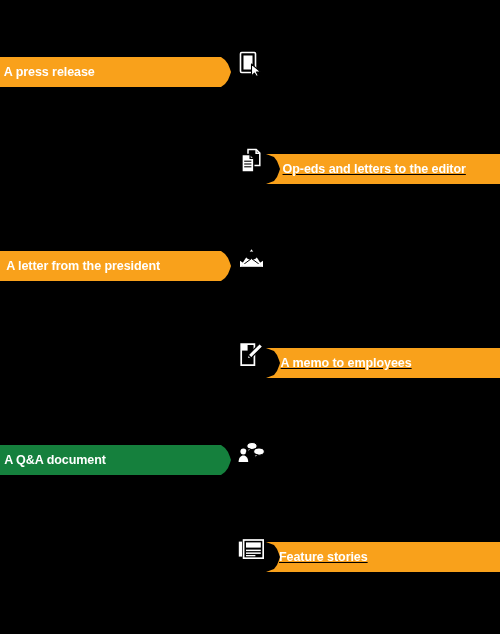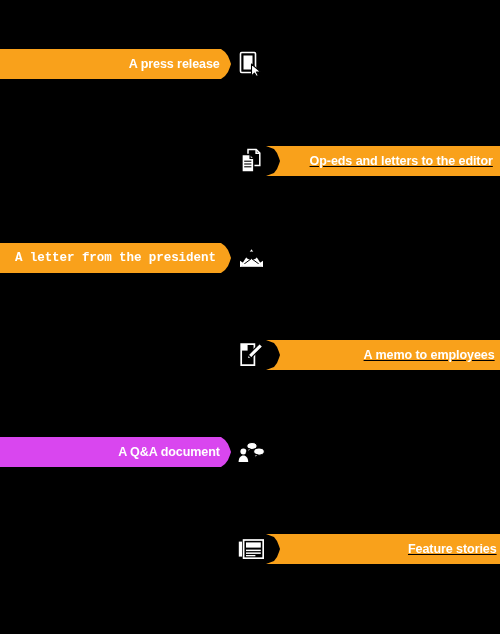--- a/index.html
+++ b/index.html
@@ -24,26 +24,26 @@
   .row {
     position:absolute;
     left:0;
     width:500px;
     height:30px;
   }
 
   
   .banner {
     position:absolute;
-    top:0;
+    top:8px;
     height:30px;
     background:#F9A11B;
     display:flex;
     align-items:center;
-    justify-content:flex-end;
+    justify-content:flex-start;
   }
 
   
   .row.left .banner {
     left:0;
     width:233px;
     -webkit-clip-path: polygon(
         0 0,
         221px 0,
         225px 3px, 228px 7px, 230px 12px, 231px 15px,
@@ -130,21 +130,21 @@
         <path d="M11.1 6.7 v3.6 h3.6" fill="none" stroke="#000000" stroke-width="1.3"></path>
         <g stroke="#000000" stroke-width="1.1">
           <line x1="5.2" y1="13.2" x2="12.4" y2="13.2"></line>
           <line x1="5.2" y1="16.0" x2="12.4" y2="16.0"></line>
           <line x1="5.2" y1="18.8" x2="12.4" y2="18.8"></line>
         </g>
       </svg>
     </div>
   </div>
 
-  <div class="row left" style="top:243px;font-family:Liberation Mono, monospace;">
+  <div class="row left" style="top:243px;">
     <div class="banner" style="background: rgb(249, 161, 27);">
       <span class="label" style="color: rgb(255, 255, 255);">A letter from the president</span>
     </div>
     <div class="icon-slot">
       <svg width="25" height="20" viewBox="0 0 25 20" aria-hidden="true">
         <path d="M1 19 L12.5 1.2 L24 19 Z" fill="#FFFFFF"></path>
         <ellipse cx="12.5" cy="7.6" rx="6.1" ry="4.1" fill="#000000"></ellipse>
         <path d="M1 19 L12.5 10.6 L24 19 Z" fill="#FFFFFF" stroke="#000000" stroke-width="1"></path>
         <path d="M1 19 L24 19 L24 18.4 L1 18.4 Z" fill="#FFFFFF"></path>
         <path d="M1 19 L1 12.8 L6.6 16.6 Z" fill="#FFFFFF"></path>
@@ -161,21 +161,21 @@
       <svg width="25" height="26" viewBox="0 0 25 26" aria-hidden="true">
         <path d="M2.2 2.2 h13.2 v21 h-13.2 z" fill="none" stroke="#FFFFFF" stroke-width="1.7"></path>
         <path d="M2.2 2.2 h6.4 v6.4 h-6.4 z" fill="#FFFFFF"></path>
         <path d="M20.6 1.6 l3.0 3.0 -11.3 11.3 -4.0 1.0 1.0 -4.0 Z" fill="#FFFFFF" stroke="#000000" stroke-width="1.2" stroke-linejoin="round"></path>
         <line x1="9.3" y1="13.0" x2="12.3" y2="16.0" stroke="#000000" stroke-width="1.1"></line>
       </svg>
     </div>
   </div>
 
   <div class="row left" style="top:437px;">
-    <div class="banner" style="background: #d946ef; padding-left: 40px;">
+    <div class="banner" style="background: #15803d;">
       <span class="label" style="color: rgb(255, 255, 255);">A Q&amp;A document</span>
     </div>
     <div class="icon-slot">
       <svg width="27" height="22" viewBox="0 0 27 22" aria-hidden="true">
         <ellipse cx="5.4" cy="10.6" rx="3.0" ry="3.0" fill="#FFFFFF"></ellipse>
         <path d="M0.6 21 C0.6 16.6 2.8 14.4 5.4 14.4 C8.0 14.4 10.2 16.6 10.2 21 Z" fill="#FFFFFF"></path>
         <g fill="#FFFFFF" stroke="#000000" stroke-width="1.1">
           <ellipse cx="14.0" cy="5.0" rx="5.2" ry="3.5"></ellipse>
           <path d="M10.6 7.5 L8.6 11.3 L13.0 8.6 Z"></path>
         </g>

